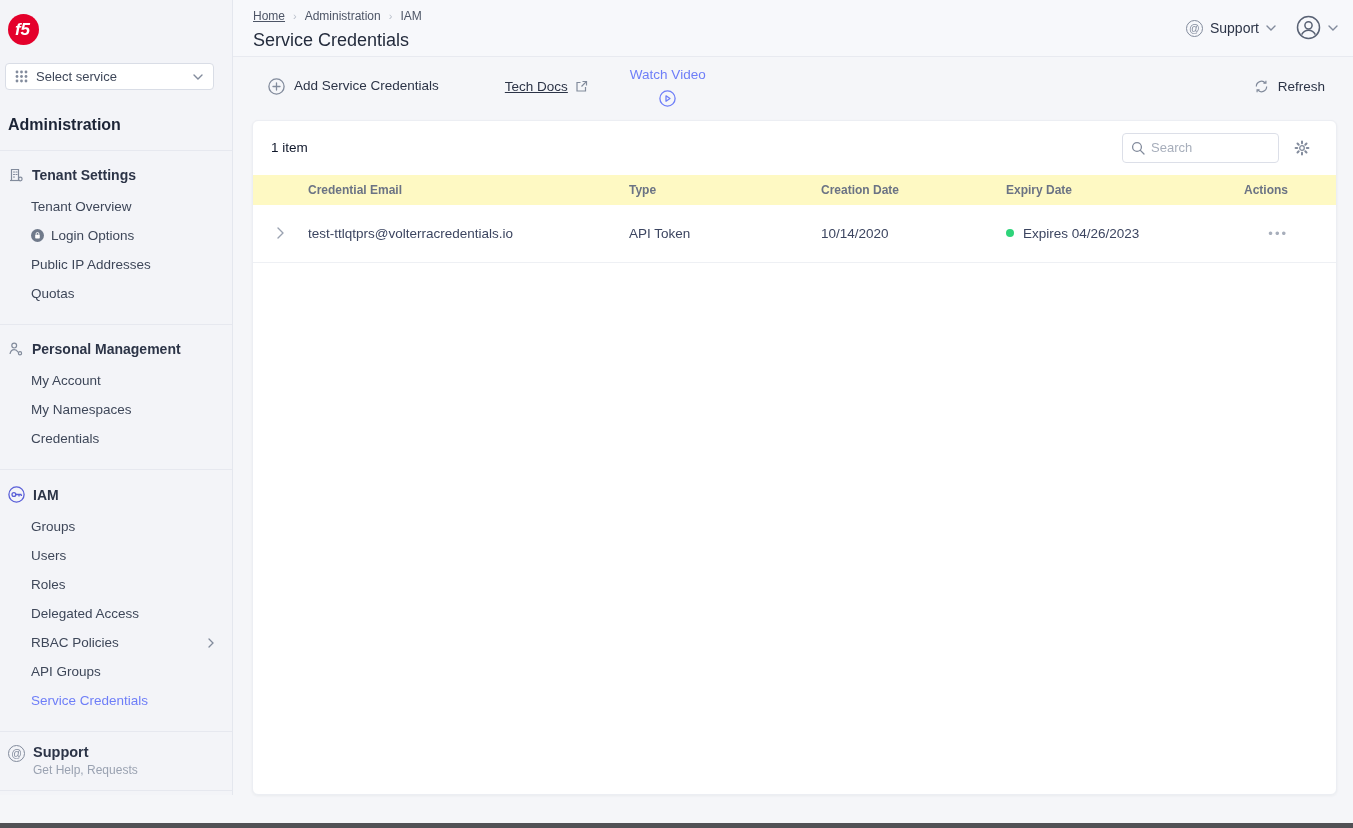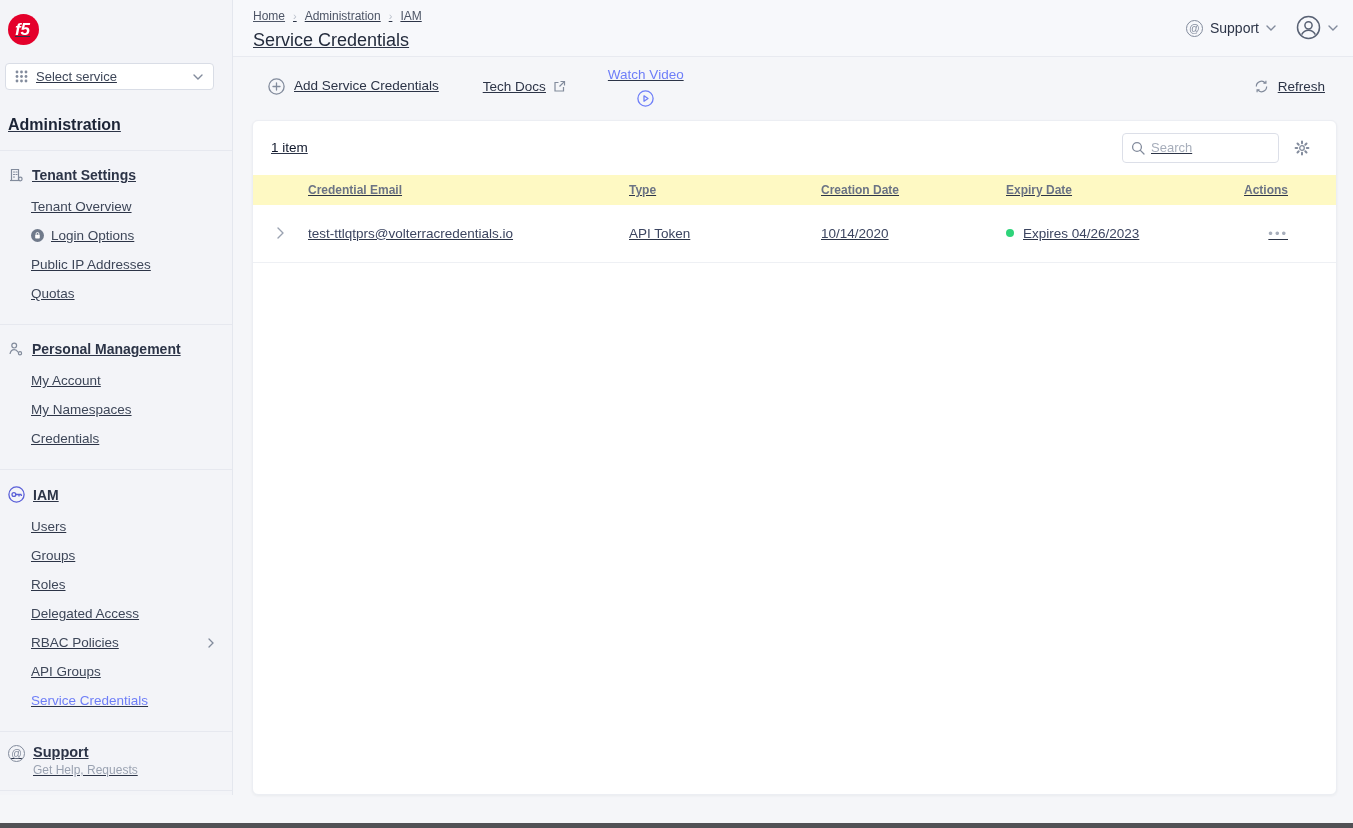--- a/index.html
+++ b/index.html
@@ -3,21 +3,21 @@
 <meta charset="utf-8">
 <style>
   * { margin:0; padding:0; box-sizing:border-box; }
   html,body { width:1353px; height:828px; overflow:hidden; }
   body {
     font-family:"Liberation Sans", sans-serif;
     background:#f5f6f9;
     color:#2c3447;
     position:relative;
   }
-  .app { display:flex; width:100%; height:795px;text-decoration:underline; }
+  .app { display:flex; width:100%; height:795px; }
 
   
   .sidebar {
     width:233px; min-width:233px; height:100%;
     background:#f3f4f8;
     border-right:1px solid #e4e7ee;
     display:flex; flex-direction:column;
   }
   .logo-row { padding:14px 0 0 8px; height:55px; }
   .logo {
@@ -69,21 +69,21 @@
   }
   .breadcrumb { display:flex; align-items:center; gap:8px; font-size:12px; color:#4d5566; }
   .crumb-link { text-decoration:underline; cursor:pointer; }
   .crumb-sep { color:#b9bfca; font-size:11px; }
   .page-title { margin-top:7px; font-size:18px; font-weight:500; color:#242c3d; }
   .top-actions { position:absolute; right:15px; top:15px; display:flex; align-items:center; gap:20px; }
   .menu-trigger { display:flex; align-items:center; gap:7px; font-size:14px; color:#2c3447; cursor:pointer; }
 
   .toolbar { display:flex; align-items:center; height:60px; padding:0 28px 0 35px; }
   .tb-btn { display:flex; align-items:flex-start; gap:9px; font-size:13.5px; color:#2c3447; cursor:pointer; background:none; border:none; font-family:inherit; }
-  .tech-docs { margin-left:44px; display:flex; align-items:center; gap:7px; font-size:13.5px; color:#2c3447; cursor:pointer; }
+  .tech-docs { margin-left:66px; display:flex; align-items:center; gap:7px; font-size:13.5px; color:#2c3447; cursor:pointer; }
   .tech-docs .lbl { text-decoration:underline; }
   .watch-video { margin-left:42px; display:flex; align-items:center; gap:8px; font-size:13.5px; color:#6e7ef8; cursor:pointer;flex-direction:column; }
   .refresh { margin-left:auto; }
 
   
   .card {
     margin:3px 16px 0 19px; height:678px;
     background:#fff; border-radius:6px;
     border:1px solid #eceef3;
     box-shadow:0 1px 3px rgba(25,30,45,0.05);
@@ -212,24 +212,24 @@
         <span class="icon ic-purple">
           <svg width="17" height="17" viewBox="0 0 17 17" fill="none" stroke="currentColor" stroke-width="1.3">
             <circle cx="8.5" cy="8.5" r="7.6"></circle>
             <circle cx="5.9" cy="8.5" r="1.9"></circle>
             <path d="M7.8 8.5h5.6M11 8.5v2M13.4 8.5v1.6"></path>
           </svg>
         </span>
         <span class="side-section-title">IAM</span>
       </div>
       <div class="side-item">
+        <span>Groups</span>
+      </div>
+      <div class="side-item">
         <span>Users</span>
-      </div>
-      <div class="side-item">
-        <span>Groups</span>
       </div>
       <div class="side-item">
         <span>Roles</span>
       </div>
       <div class="side-item">
         <span>Delegated Access</span>
       </div>
       <div class="side-item">
         <span>RBAC Policies</span>
         <span class="spacer"></span>

